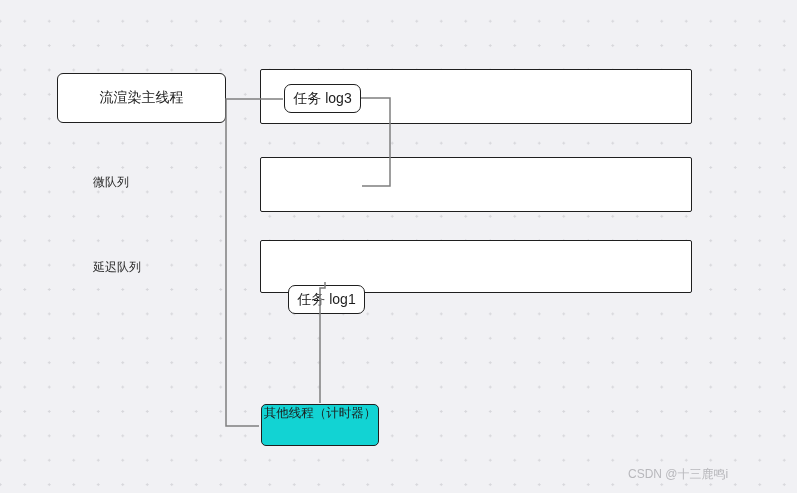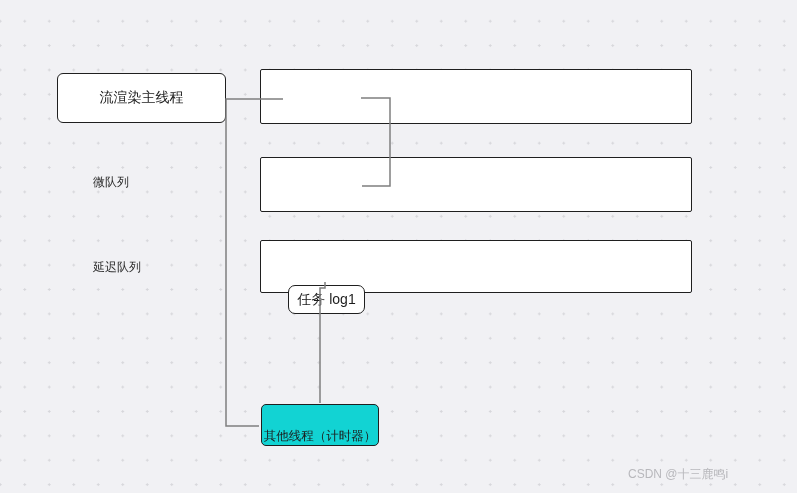--- a/index.html
+++ b/index.html
@@ -44,21 +44,21 @@
     display:flex;align-items:center;justify-content:center;
     font-size:14px;color:#1c1c1c;box-sizing:border-box;white-space:nowrap;
     z-index:2;
   }
   .task-box.t3{left:284px;top:84px;}
   .task-box.t2{left:284px;top:171px;}
   .task-box.t1{left:288px;top:253px;margin-top:32px;}
   .timer-box{
     position:absolute;left:261px;top:404px;width:118px;height:42px;
     background:#12d3d3;border:1.5px solid #1f1f1f;border-radius:5px;
-    display:flex;align-items:flex-end;justify-content:center;
+    display:flex;align-items:flex-start;justify-content:center;
     font-size:12.5px;color:#1c1c1c;box-sizing:border-box;white-space:nowrap;
     z-index:2;
   }
   .connector-layer{
     position:absolute;left:0;top:0;width:797px;height:493px;
     pointer-events:none;z-index:3;
   }
   .connector-layer path{
     fill:none;stroke:#7f7f7f;stroke-width:1.5px;
   }
@@ -76,20 +76,23 @@
   <div class="thread-box">
     <span>流渲染主线程</span>
   </div>
   <div class="lane-label micro">微队列</div>
   <div class="lane-label delay">延迟队列</div>
 
   <div class="big-box b1"></div>
   <div class="big-box b2"></div>
   <div class="big-box b3"></div>
 
+  <div class="task-box t3">
+    <span>任务 log3</span>
+  </div>
   <div class="task-box t1">
     <span>任务 log1</span>
   </div>
 
   <div class="timer-box">
     <span>其他线程（计时器）</span>
   </div>
 
   <svg class="connector-layer" viewBox="0 0 797 493" xmlns="http://www.w3.org/2000/svg">
     <path d="M283,99 H226 V426 H259"></path>

